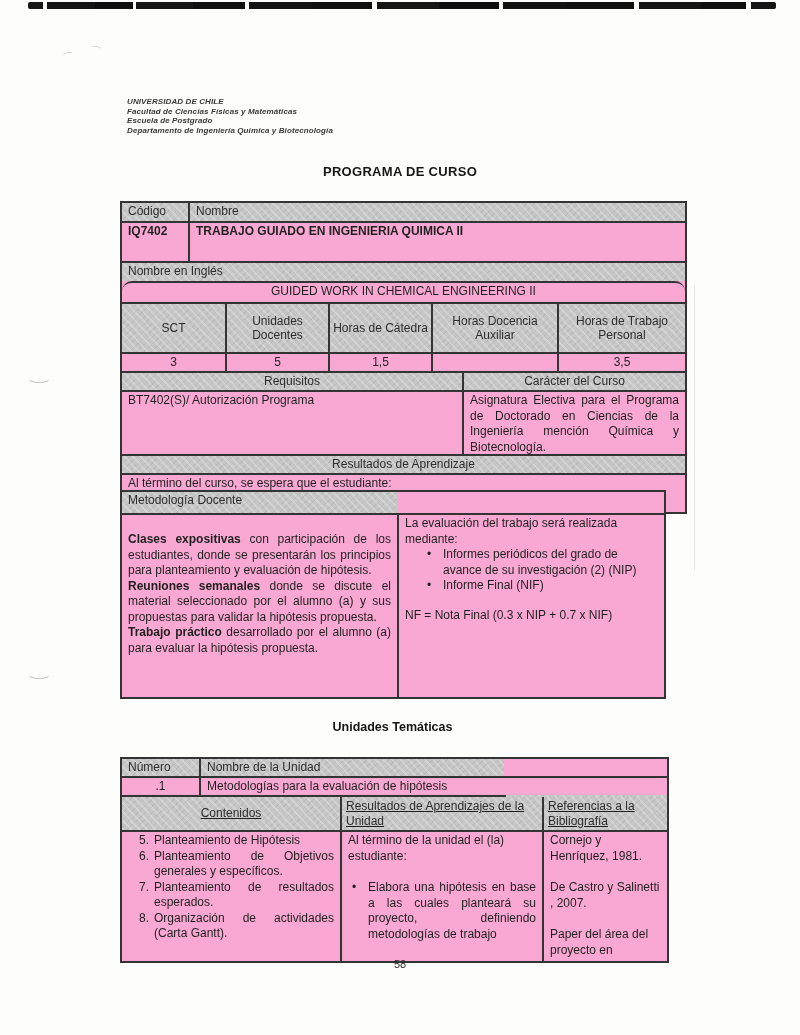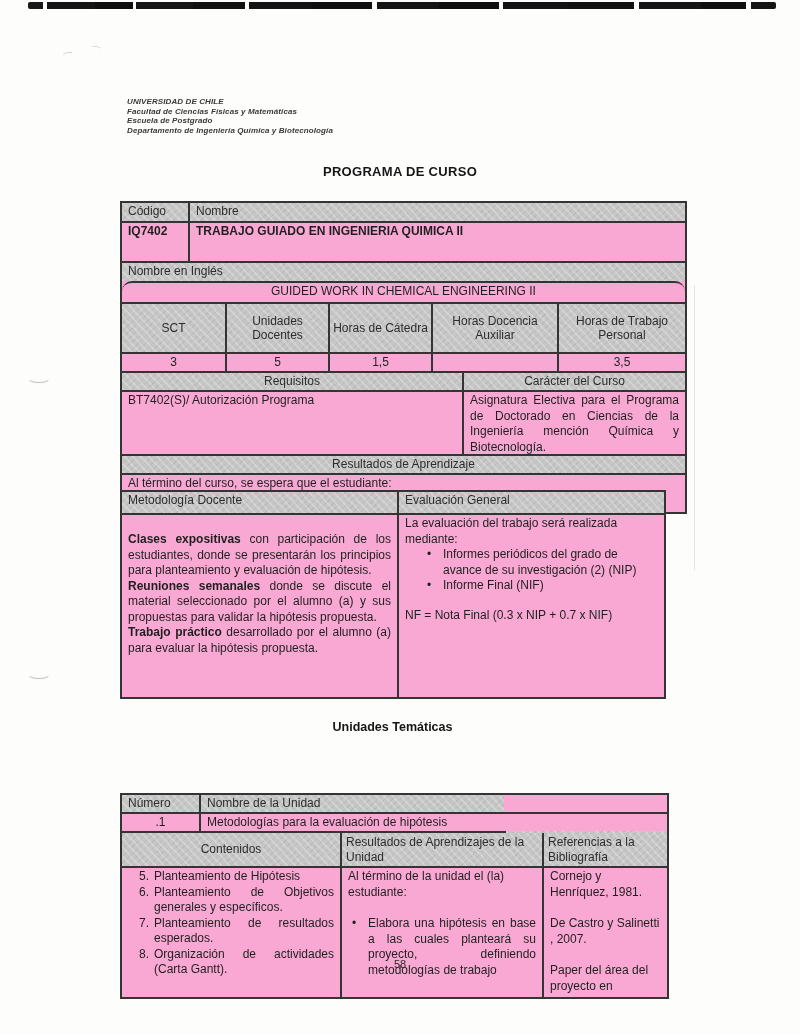--- a/index.html
+++ b/index.html
@@ -93,27 +93,27 @@
   .t2 p{margin:0;}
   .bullet-row{display:flex;padding-left:22px;}
   .bullet-dot{width:16px;flex:0 0 16px;}
   .formula{margin-top:14px;}
 
   
   .unit-title{top:720px;left:120px;width:545px;text-align:center;
     font-size:12.5px;font-weight:bold;color:#161616;}
 
   
-  .t3{top:793px;left:120px;width:545px;}
+  .t3{top:757px;left:120px;width:545px;}
   .t3 .r1{height:17px;}
   .t3 .c-num{width:77px;}
   .t3 .c-uname{flex:1;}
   .t3 .c-dur{width:163px;margin-top:36px;}
   .t3 .r2{height:17px;}
-  .t3 .r3{height:33px;}
+  .t3 .r3{height:33px;text-decoration:underline;}
   .t3 .c-cont{width:218px;}
   .t3 .c-resu{flex:1;}
   .t3 .c-refs{width:125px;}
   .t3 .r3 .scell{display:flex;align-items:center;justify-content:center;
     line-height:14.5px;padding:1px 4px;}
   .t3 .r4{height:129px;}
   .num-item{display:flex;text-align:justify;}
   .num-item .n{width:20px;flex:0 0 20px;text-align:right;padding-right:5px;box-sizing:border-box;}
   .num-item .t{flex:1;}
   .t3 .c-cont.body{padding-left:12px;}
@@ -187,21 +187,20 @@
     <div class="scell" style="flex:1">
       <div>Al término del curso, se espera que el estudiante:</div>
       <div class="res-item"><span>-</span>&nbsp;&nbsp;&nbsp;<span>Plantee metodologías para evaluación de la hipótesis de un proyecto dado.</span></div>
     </div>
   </div>
 </div>
 
 <div class="abs stable t2">
   <div class="srow hrow">
     <div class="scell gray c-left">Metodología Docente</div>
-    <div class="scell gray c-right">Evaluación General</div>
   </div>
   <div class="srow brow">
     <div class="scell just c-left body">
       <p><span class="bold">Clases expositivas</span><span> con participación de los estudiantes, donde se presentarán los principios para planteamiento y evaluación de hipótesis.</span></p>
       <p><span class="bold">Reuniones semanales</span><span> donde se discute el material seleccionado por el alumno (a) y sus propuestas para validar la hipótesis propuesta.</span></p>
       <p><span class="bold">Trabajo práctico</span><span> desarrollado por el alumno (a) para evaluar la hipótesis propuesta.</span></p>
     </div>
     <div class="scell c-right">
       <div>La evaluación del trabajo será realizada mediante:</div>
       <div class="bullet-row">

